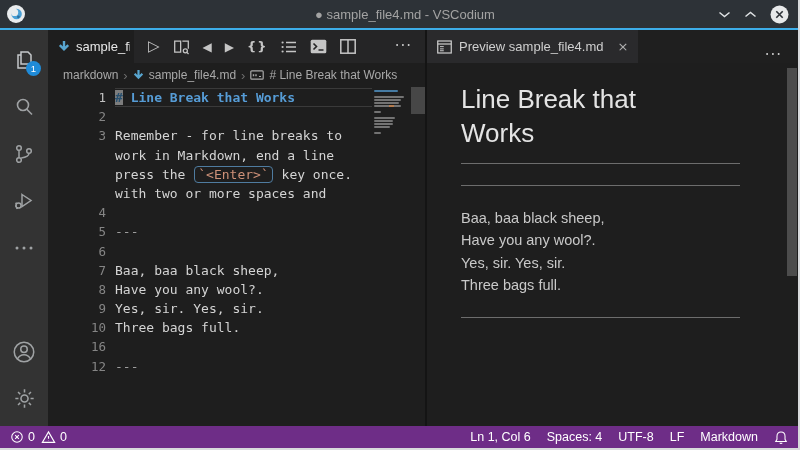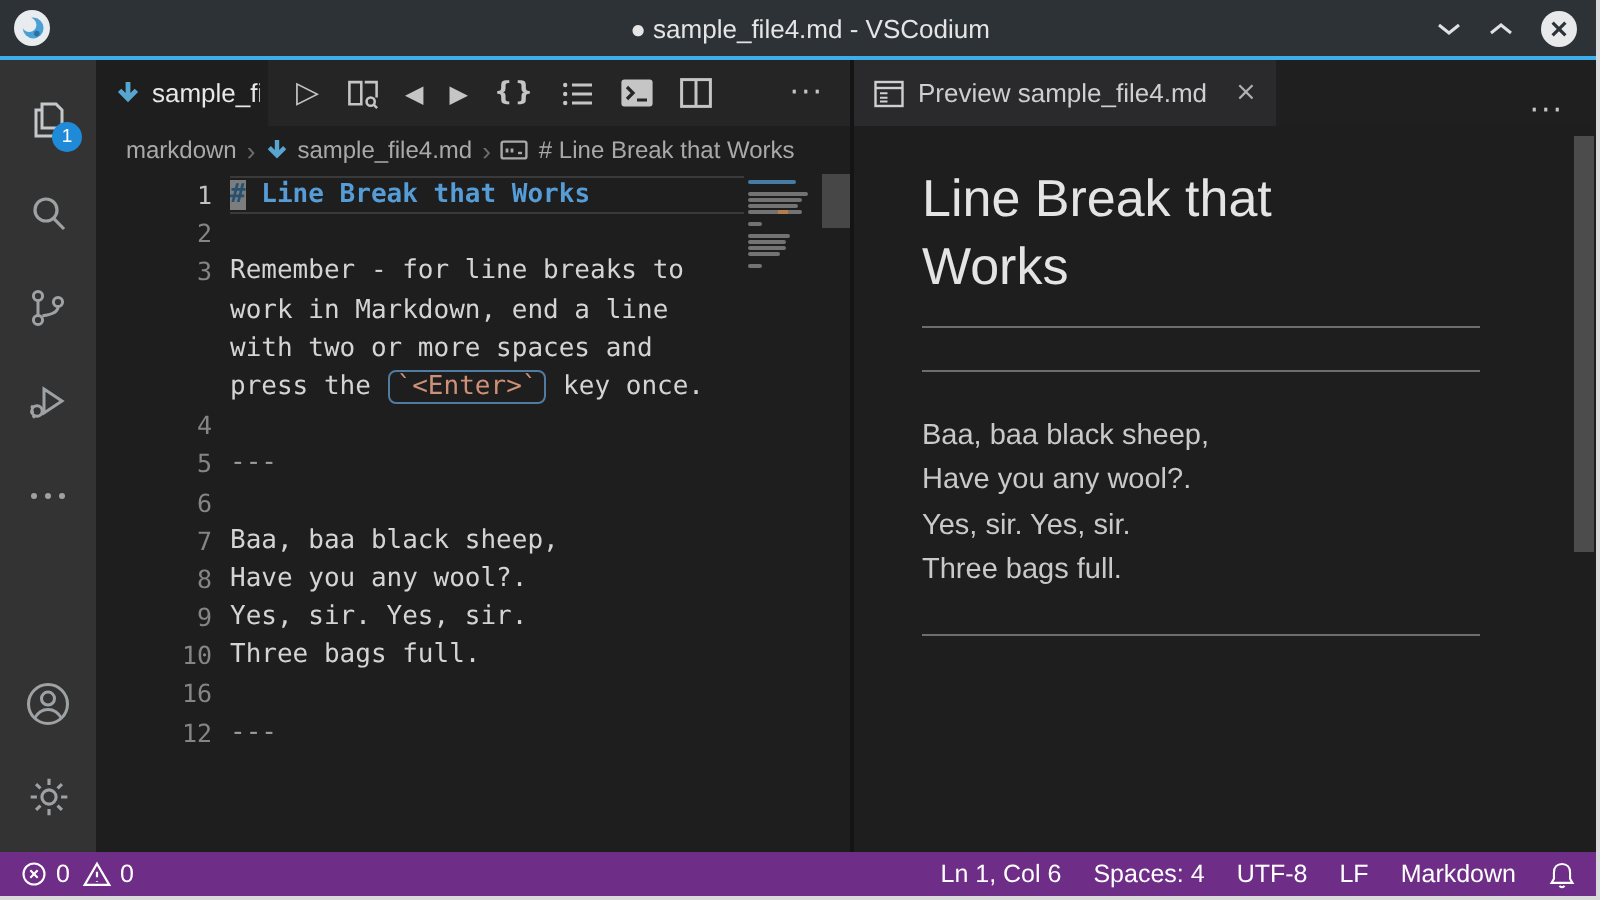--- a/index.html
+++ b/index.html
@@ -5,21 +5,21 @@
   html,body{margin:0;padding:0;background:#ffffff;}
   *{box-sizing:border-box;}
   .window{
     width:800px;height:450px;display:flex;flex-direction:column;overflow:hidden;
     font-family:"Liberation Sans",sans-serif;background:#1e1e1e;position:relative;
     border-right:2px solid #d8dadc;border-bottom:2px solid #d8dadc;
   }
   
   .titlebar{height:28px;background:#2d3237;display:flex;align-items:center;position:relative;flex:none;}
   .app-icon{width:18px;height:18px;margin-left:7px;z-index:2;display:flex;}
-  .title-text{position:absolute;left:0;right:0;text-align:center;color:#e5e5e5;font-size:13px;padding-left:12px;}
+  .title-text{position:absolute;left:0;right:0;text-align:center;color:#a3a3a3;font-size:13px;padding-left:12px;}
   .win-controls{margin-left:auto;display:flex;align-items:center;gap:13px;padding-right:9px;z-index:2;}
   .win-controls span{display:flex;align-items:center;cursor:default;}
   .accent-line{height:2px;flex:none;}
   
   .menubar{height:22px;background:#eff0f1;display:flex;align-items:center;font-size:13px;color:#232629;padding-left:4px;flex:none;}
   .menu-item{padding:2px 9px;}
   
   .main{flex:1;display:flex;min-height:0;}
   
   .activitybar{width:48px;background:#333333;flex:none;display:flex;flex-direction:column;align-items:center;padding:6px 0 4px;}
@@ -251,25 +251,25 @@
             <div class="row">
               <span class="gutter">3</span>
               <span class="rowtext"><span>Remember - for line breaks to</span></span>
             </div>
             <div class="row">
               <span class="gutter"></span>
               <span class="rowtext"><span>work in Markdown, end a line</span></span>
             </div>
             <div class="row">
               <span class="gutter"></span>
+              <span class="rowtext"><span>press the </span><span class="seg-code">`&lt;Enter&gt;`</span><span> key once.</span></span>
+            </div>
+            <div class="row">
+              <span class="gutter"></span>
               <span class="rowtext"><span>with two or more spaces and</span></span>
-            </div>
-            <div class="row">
-              <span class="gutter"></span>
-              <span class="rowtext"><span>press the </span><span class="seg-code">`&lt;Enter&gt;`</span><span> key once.</span></span>
             </div>
             <div class="row">
               <span class="gutter">4</span>
               <span class="rowtext"></span>
             </div>
             <div class="row">
               <span class="gutter">5</span>
               <span class="rowtext"><span class="seg-hr">---</span></span>
             </div>
             <div class="row">

